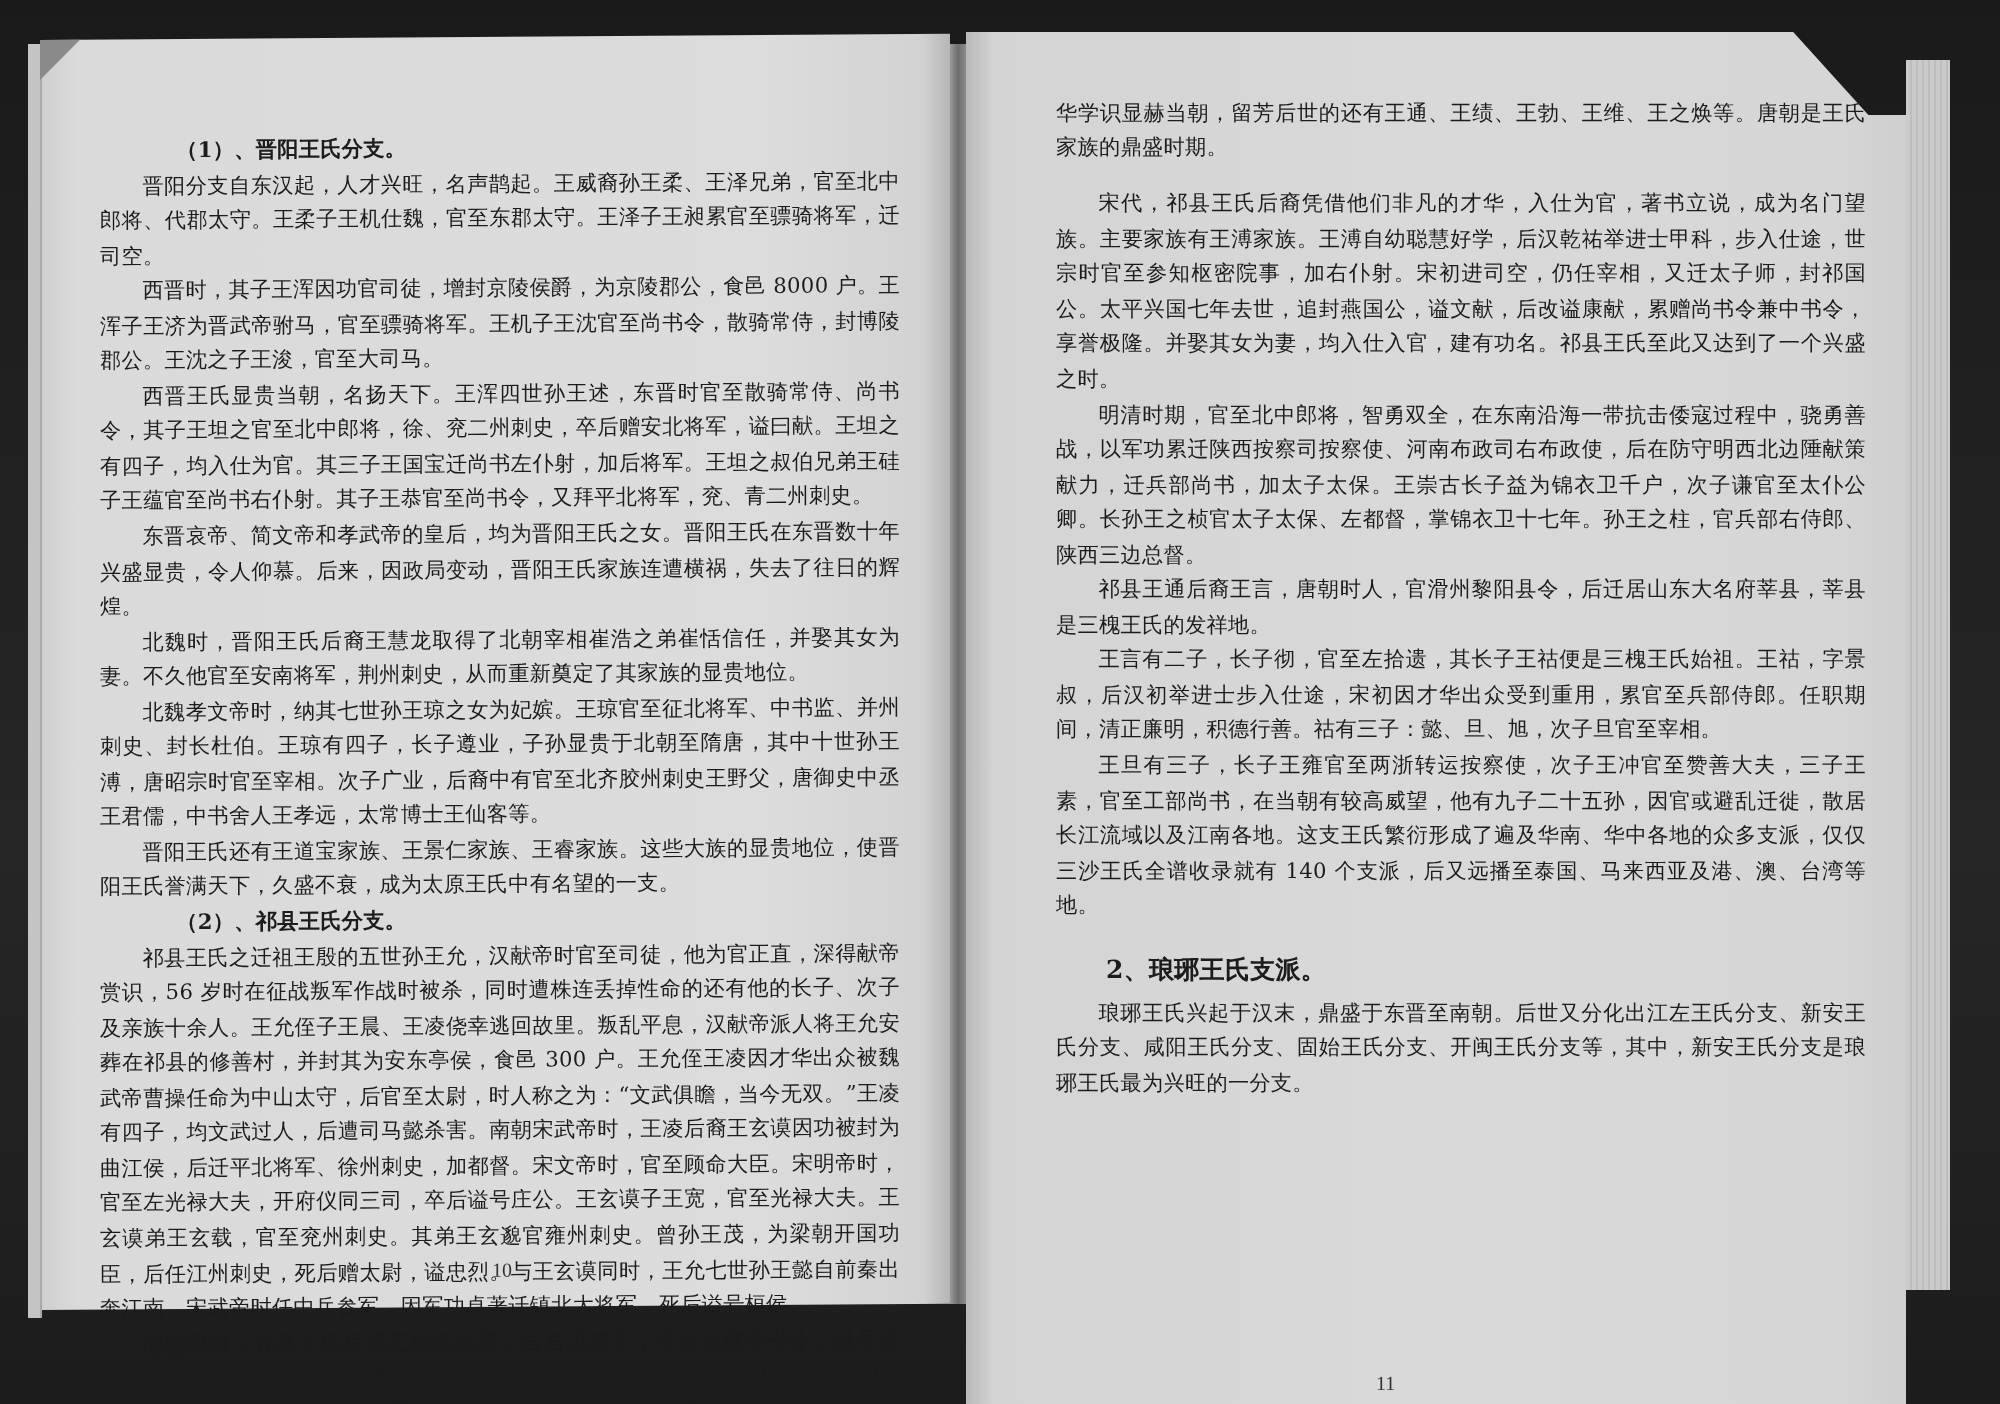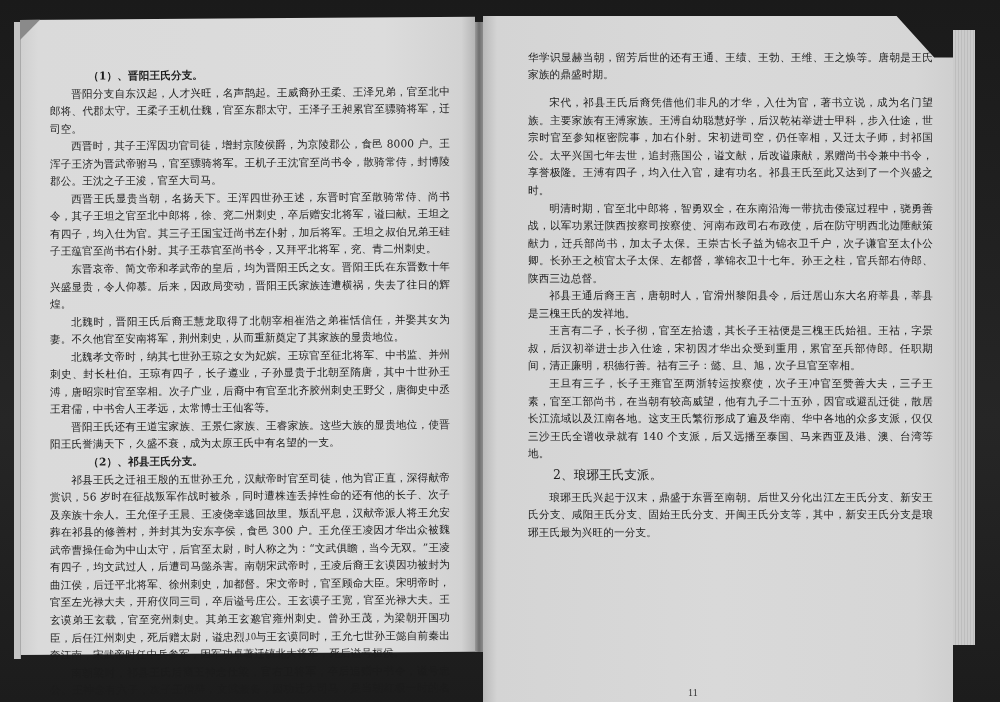--- a/index.html
+++ b/index.html
@@ -18,21 +18,21 @@
   .page.right { left:483px; top:16px; width:470px; height:692px;
                 background:linear-gradient(90deg,#b9b9b9 0,#d4d4d4 3%,#d9d9d9 50%,#d6d6d6 92%,#cfcfcf 100%);
                 clip-path:polygon(0 0,88% 0,96% 6%,100% 6%,100% 100%,0 100%); }
   .page-edges { position:absolute; left:953px; top:30px; width:22px; height:615px;
                 background:repeating-linear-gradient(90deg,#cbcbcb 0,#cbcbcb 2px,#bdbdbd 2px,#bdbdbd 3px); }
   .text-block { position:absolute; font-size:10.6px; line-height:17.55px; letter-spacing:0.15px; text-align:justify; }
   .left .text-block { left:30px; top:48px; width:400px; }
   .right .text-block { left:45px; top:22px; width:405px; }
   .p { text-indent:2em; margin:0; }
   .h3 { margin:0; padding-left:3.6em; font-weight:bold; }
-  .h2 { margin:2px 0 4px 0; padding-left:2em; font-weight:normal; font-size:12.5px; line-height:20px; }
+  .h2 { margin:12px 0 4px 0; padding-left:2em; font-weight:bold; font-size:12.5px; line-height:20px; }
   .page-num { position:absolute; font-size:10px; font-family:"Liberation Serif", serif; color:#333; }
   .left .page-num { left:226px; bottom:12px; }
   .right .page-num { left:205px; bottom:10px; }
 </style>
 </head>
 <body>
 
 <div class="book-bg"></div>
 
 <div class="page left">
@@ -52,21 +52,21 @@
 
   </div>
   <div class="page-num">10</div>
 </div>
 
 <div class="gutter"></div>
 
 <div class="page right">
   <div class="text-block">
     <p>华学识显赫当朝，留芳后世的还有王通、王绩、王勃、王维、王之焕等。唐朝是王氏家族的鼎盛时期。</p>
-    <p class="p">宋代，祁县王氏后裔凭借他们非凡的才华，入仕为官，著书立说，成为名门望族。主要家族有王溥家族。王溥自幼聪慧好学，后汉乾祐举进士甲科，步入仕途，世宗时官至参知枢密院事，加右仆射。宋初进司空，仍任宰相，又迁太子师，封祁国公。太平兴国七年去世，追封燕国公，谥文献，后改谥康献，累赠尚书令兼中书令，享誉极隆。王溥有四子，均入仕入官，建有功名。祁县王氏至此又达到了一个兴盛之时。</p>
+    <p class="p">宋代，祁县王氏后裔凭借他们非凡的才华，入仕为官，著书立说，成为名门望族。主要家族有王溥家族。王溥自幼聪慧好学，后汉乾祐举进士甲科，步入仕途，世宗时官至参知枢密院事，加右仆射。宋初进司空，仍任宰相，又迁太子师，封祁国公。太平兴国七年去世，追封燕国公，谥文献，后改谥康献，累赠尚书令兼中书令，享誉极隆。并娶其女为妻，均入仕入官，建有功名。祁县王氏至此又达到了一个兴盛之时。</p>
     <p class="p">明清时期，官至北中郎将，智勇双全，在东南沿海一带抗击倭寇过程中，骁勇善战，以军功累迁陕西按察司按察使、河南布政司右布政使，后在防守明西北边陲献策献力，迁兵部尚书，加太子太保。王崇古长子益为锦衣卫千户，次子谦官至太仆公卿。长孙王之桢官太子太保、左都督，掌锦衣卫十七年。孙王之柱，官兵部右侍郎、陕西三边总督。</p>
     <p class="p">祁县王通后裔王言，唐朝时人，官滑州黎阳县令，后迁居山东大名府莘县，莘县是三槐王氏的发祥地。</p>
     <p class="p">王言有二子，长子彻，官至左拾遗，其长子王祜便是三槐王氏始祖。王祜，字景叔，后汉初举进士步入仕途，宋初因才华出众受到重用，累官至兵部侍郎。任职期间，清正廉明，积德行善。祜有三子：懿、旦、旭，次子旦官至宰相。</p>
     <p class="p">王旦有三子，长子王雍官至两浙转运按察使，次子王冲官至赞善大夫，三子王素，官至工部尚书，在当朝有较高威望，他有九子二十五孙，因官或避乱迁徙，散居长江流域以及江南各地。这支王氏繁衍形成了遍及华南、华中各地的众多支派，仅仅三沙王氏全谱收录就有 140 个支派，后又远播至泰国、马来西亚及港、澳、台湾等地。</p>
     <p class="h2">2、琅琊王氏支派。</p>
     <p class="p">琅琊王氏兴起于汉末，鼎盛于东晋至南朝。后世又分化出江左王氏分支、新安王氏分支、咸阳王氏分支、固始王氏分支、开闽王氏分支等，其中，新安王氏分支是琅琊王氏最为兴旺的一分支。</p>
 
   </div>
   <div class="page-num">11</div>
 </div>

